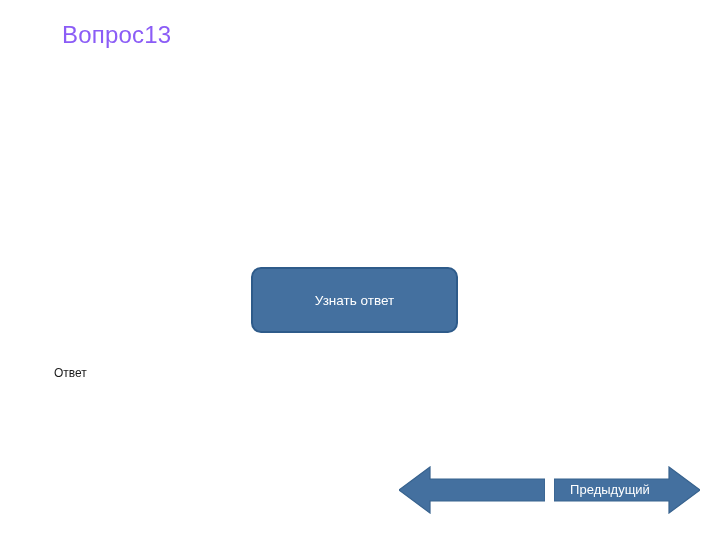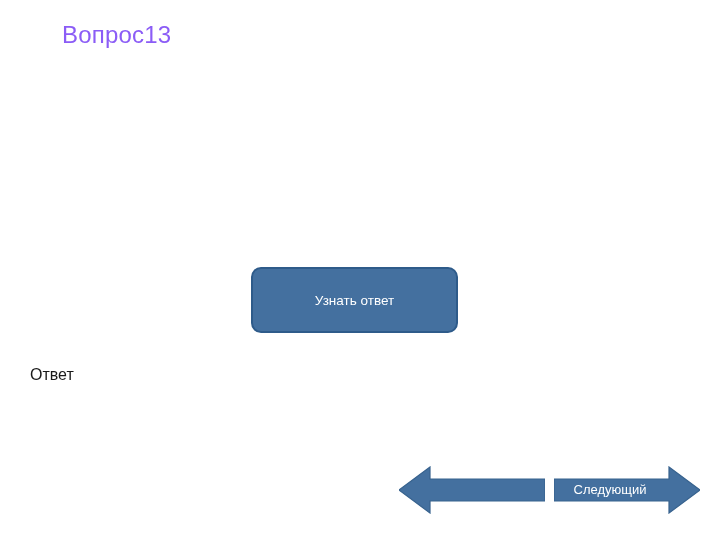--- a/index.html
+++ b/index.html
@@ -23,23 +23,23 @@
     position: absolute;
     left: 62px;
     top: 21px;
     font-size: 24px;
     color: #8b5cf6;
     letter-spacing: 0.2px;
     white-space: nowrap;
   }
   #answer-label {
     position: absolute;
-    left: 30px;
+    left: 54px;
     top: 366px;
-    font-size: 16px;
+    font-size: 12px;
     color: #1a1a1a;
     white-space: nowrap;
   }
   
   #reveal-button {
     position: absolute;
     left: 251px;
     top: 267px;
     width: 207px;
     height: 66px;
@@ -125,16 +125,16 @@
   <div class="arrow" id="prev-arrow">
     <svg width="146" height="48" viewBox="0 0 146 48">
       <polygon points="0,24 31,1 31,13 146,13 146,35 31,35 31,47" fill="#44709f" stroke="#37628e" stroke-width="1.2"></polygon>
     </svg>
   </div>
 
   <div class="arrow" id="next-arrow">
     <svg width="146" height="48" viewBox="0 0 146 48">
       <polygon points="146,24 115,1 115,13 0,13 0,35 115,35 115,47" fill="#44709f" stroke="#37628e" stroke-width="1.2"></polygon>
     </svg>
-    <div class="arrow-label">Следующий</div>
+    <div class="arrow-label">Предыдущий</div>
   </div>
 
 </div>
 
 </body></html>

